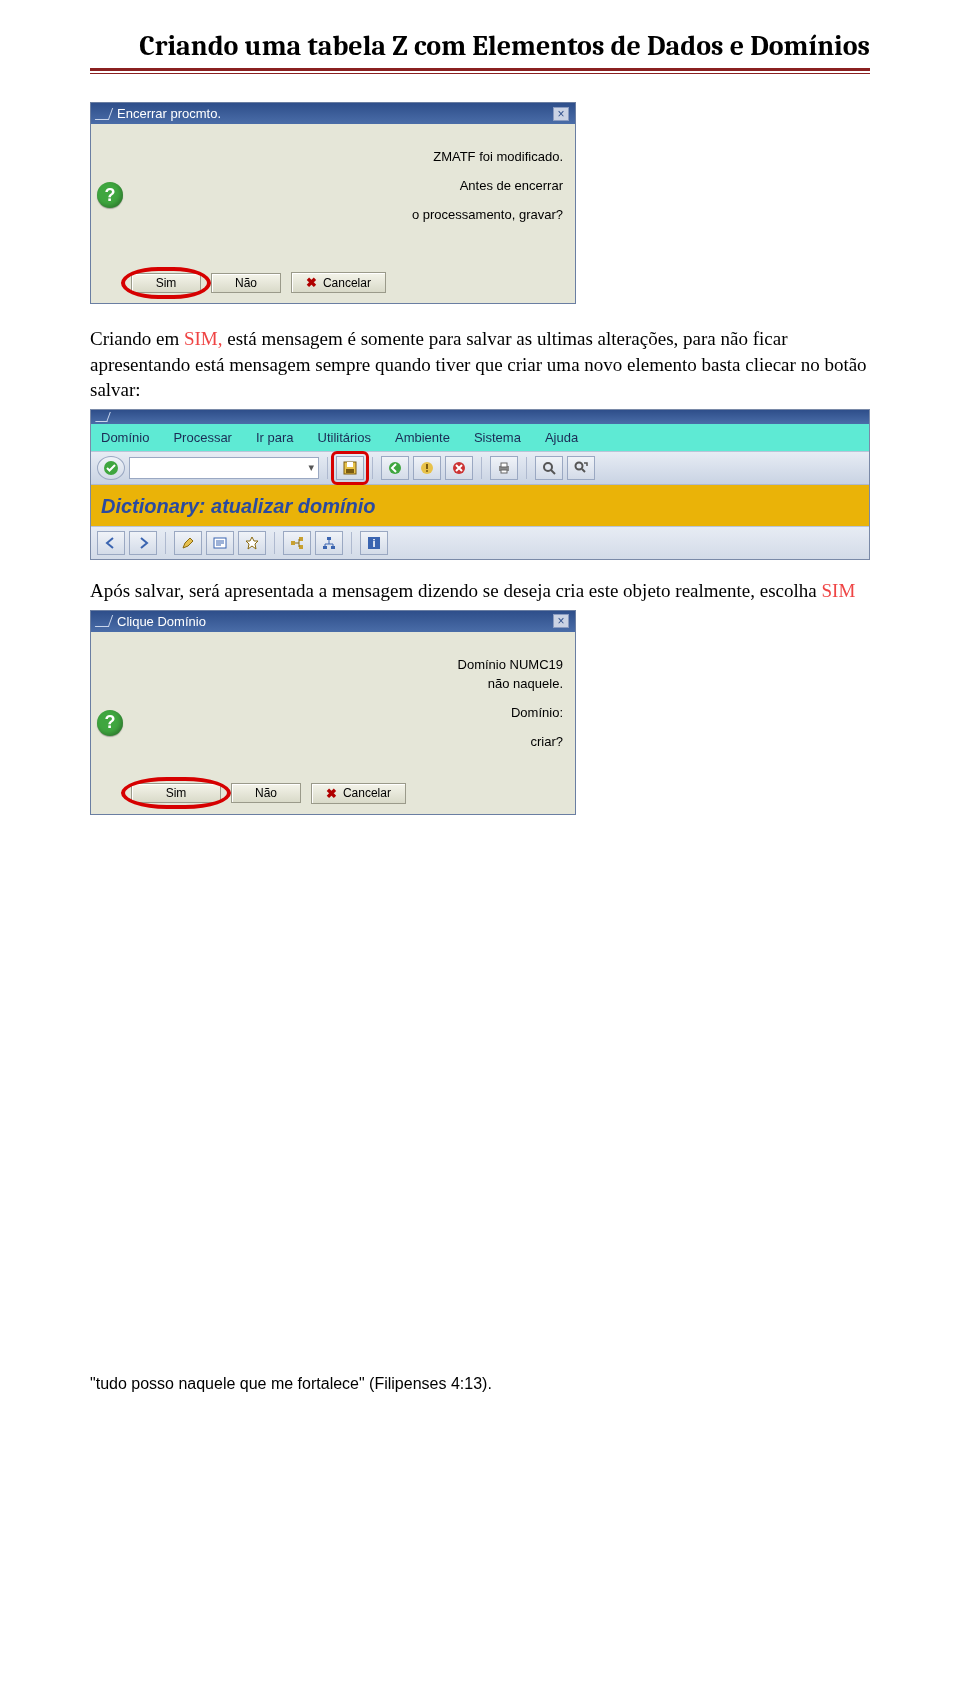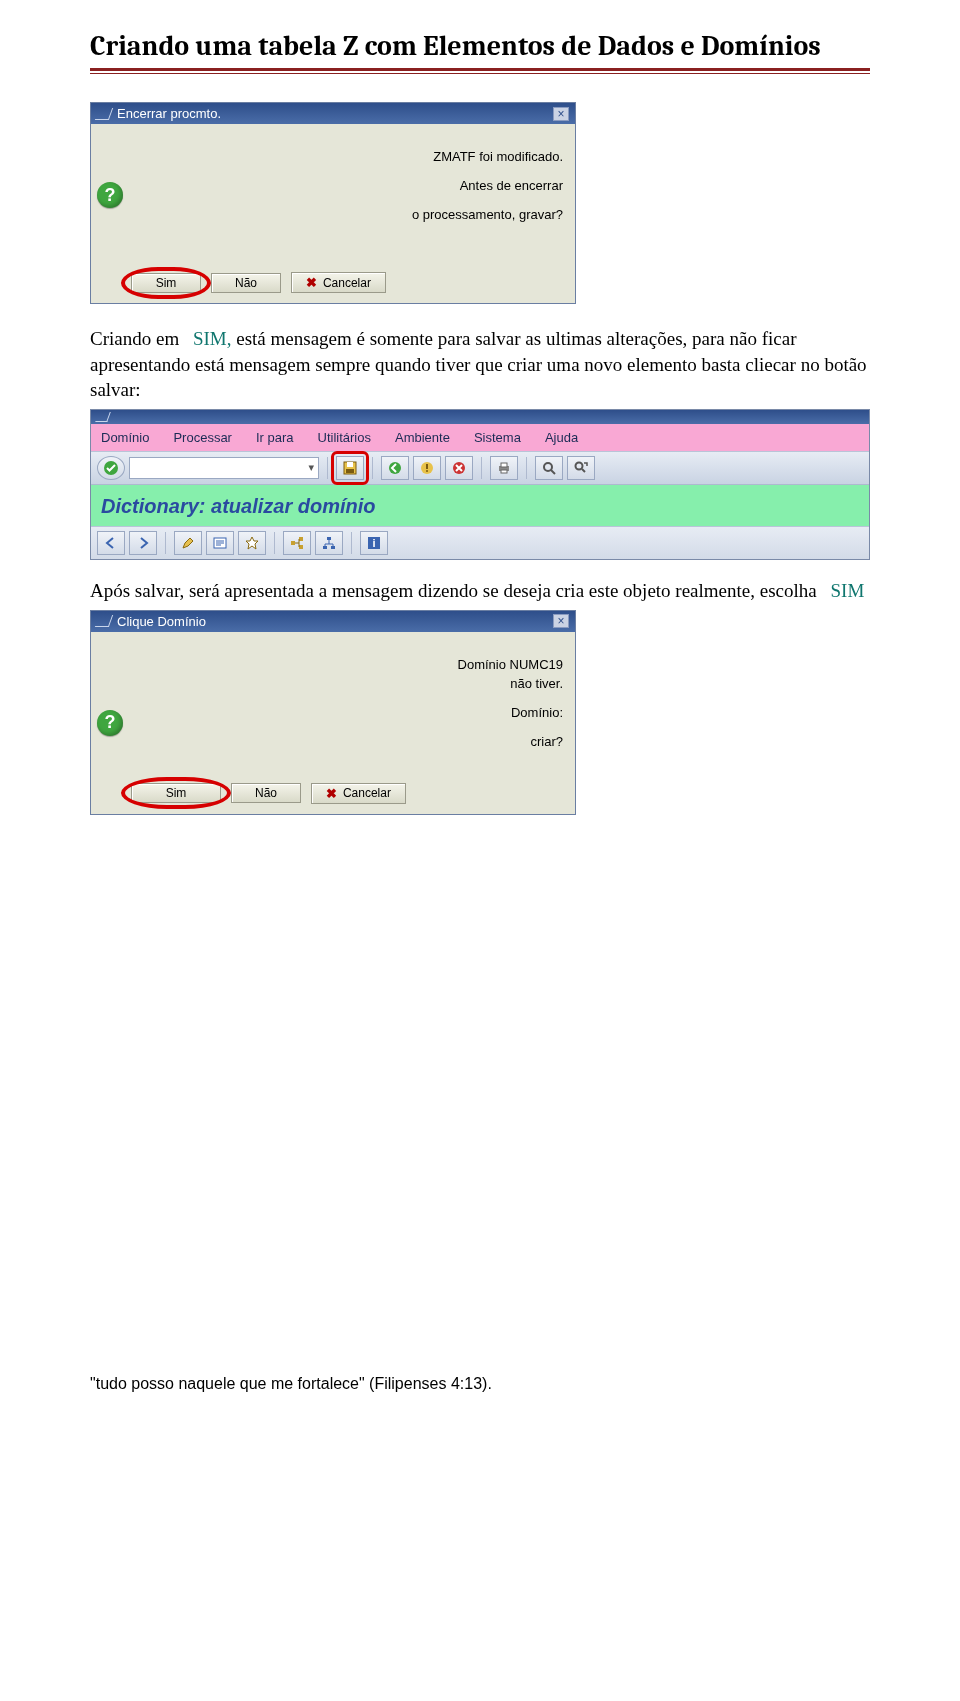--- a/index.html
+++ b/index.html
@@ -6,21 +6,21 @@
   body {
     width: 960px;
     font-family: Cambria, Georgia, serif;
     background: #fff;
     color: #000;
   }
   .page {
     padding: 30px 90px 30px 90px;
   }
   .header {
-    text-align: left;
+    text-align: right;
     margin-bottom: 2px;
   }
   .title { font-size: 28px; font-weight: bold; }
   .author { font-size: 28px; font-weight: bold; }
   .rule-wrap { margin-bottom: 28px; }
   .rule1 { border: 0; border-top: 3px solid #8a2020; margin: 6px 0 2px 0; }
   .rule2 { border: 0; border-top: 1px solid #8a2020; }
 
   
   .sap-dialog {
@@ -109,21 +109,21 @@
     pointer-events: none;
   }
 
   
   .para {
     font-family: "Times New Roman", Times, serif;
     font-size: 19px;
     line-height: 1.35;
     margin: 10px 0 6px 0;
   }
-  .para .sim { color: #0f766e; margin-left: 9px; }
+  .para .sim { color: #ef4444; }
 
   
   .sap-app {
     width: 780px;
     border: 1px solid #7a8aa8;
     font-family: Tahoma, Arial, sans-serif;
     background: #dfe6f2;
     margin-bottom: 18px;
   }
   .sap-app .app-title {
@@ -135,21 +135,21 @@
     width: 12px; height: 10px;
     border: 1px solid #c9d6ec;
     border-top: none; border-left: none;
     transform: skewX(-20deg);
   }
   .menu-row {
     display: flex; gap: 24px;
     padding: 6px 10px;
     font-size: 13px;
     color: #1b2b55;
-    background: #f9a8d4;
+    background: #5eead4;
   }
   .menu-item { text-decoration: underline; text-decoration-color: transparent; }
 
   .tool-row {
     display: flex; align-items: center;
     gap: 4px;
     padding: 4px 6px;
     background: linear-gradient(#e7ecf4, #c9d3e3);
     border-top: 1px solid #b9c4d8;
     border-bottom: 1px solid #aeb9cf;
@@ -181,21 +181,21 @@
   }
   .tinput .dd { font-size: 11px; }
   .sep { width: 1px; height: 22px; background: #aeb9cf; margin: 0 4px; }
 
   .page-heading {
     font-size: 20px;
     font-weight: bold;
     color: #2a4aa0;
     font-style: italic;
     padding: 10px 10px 8px 10px;
-    background: #86efac;
+    background: #eab308;
   }
   .tool-row2 {
     display: flex; align-items: center; gap: 4px;
     padding: 4px 6px;
     background: linear-gradient(#e7ecf4, #d3dbe8);
     border-top: 1px solid #b9c4d8;
   }
 
   
   .footer {
@@ -386,21 +386,21 @@
   </p>
 
   <div class="sap-dialog">
     <div class="sap-titlebar">
       <span class="tb-icon"></span>
       <span>Clique Domínio</span>
       <span class="tb-close">×</span>
     </div>
     <div class="sap-body">
       <p>Domínio NUMC19</p>
-      <p style="margin-top:-10px">não tiver.</p>
+      <p style="margin-top:-10px">não naquele.</p>
       <div class="q-icon" style="top:78px">?</div>
       <p>Domínio:</p>
       <p>criar?</p>
     </div>
     <div class="sap-buttons">
       <span class="circled-red">
         <button class="sap-btn" style="min-width:90px">
             <span>Sim</span>
           </button>
       </span>

